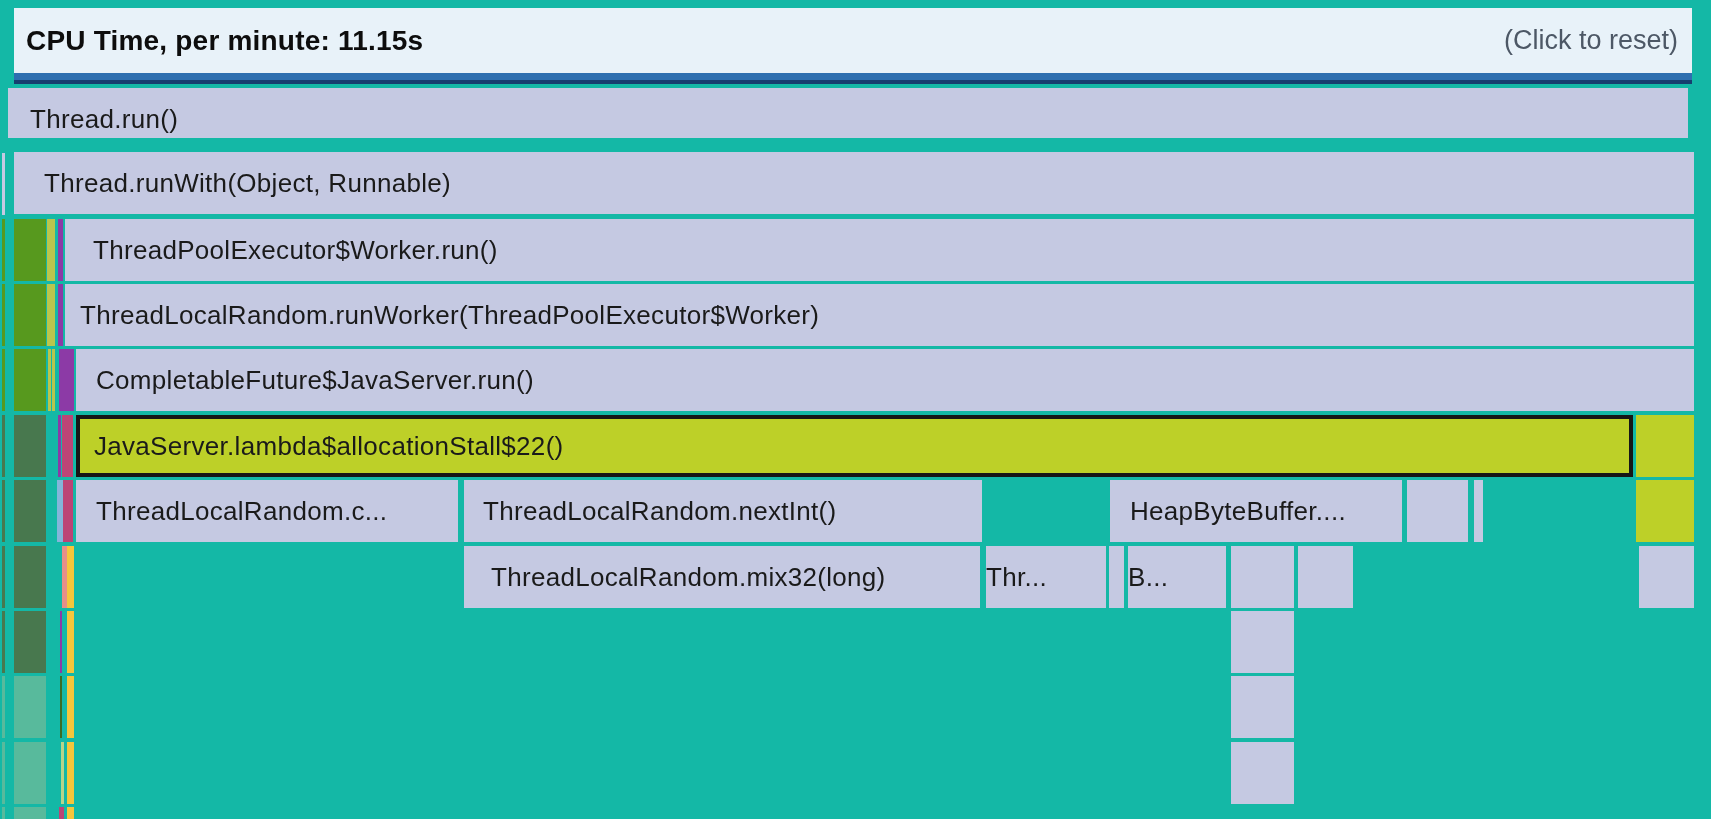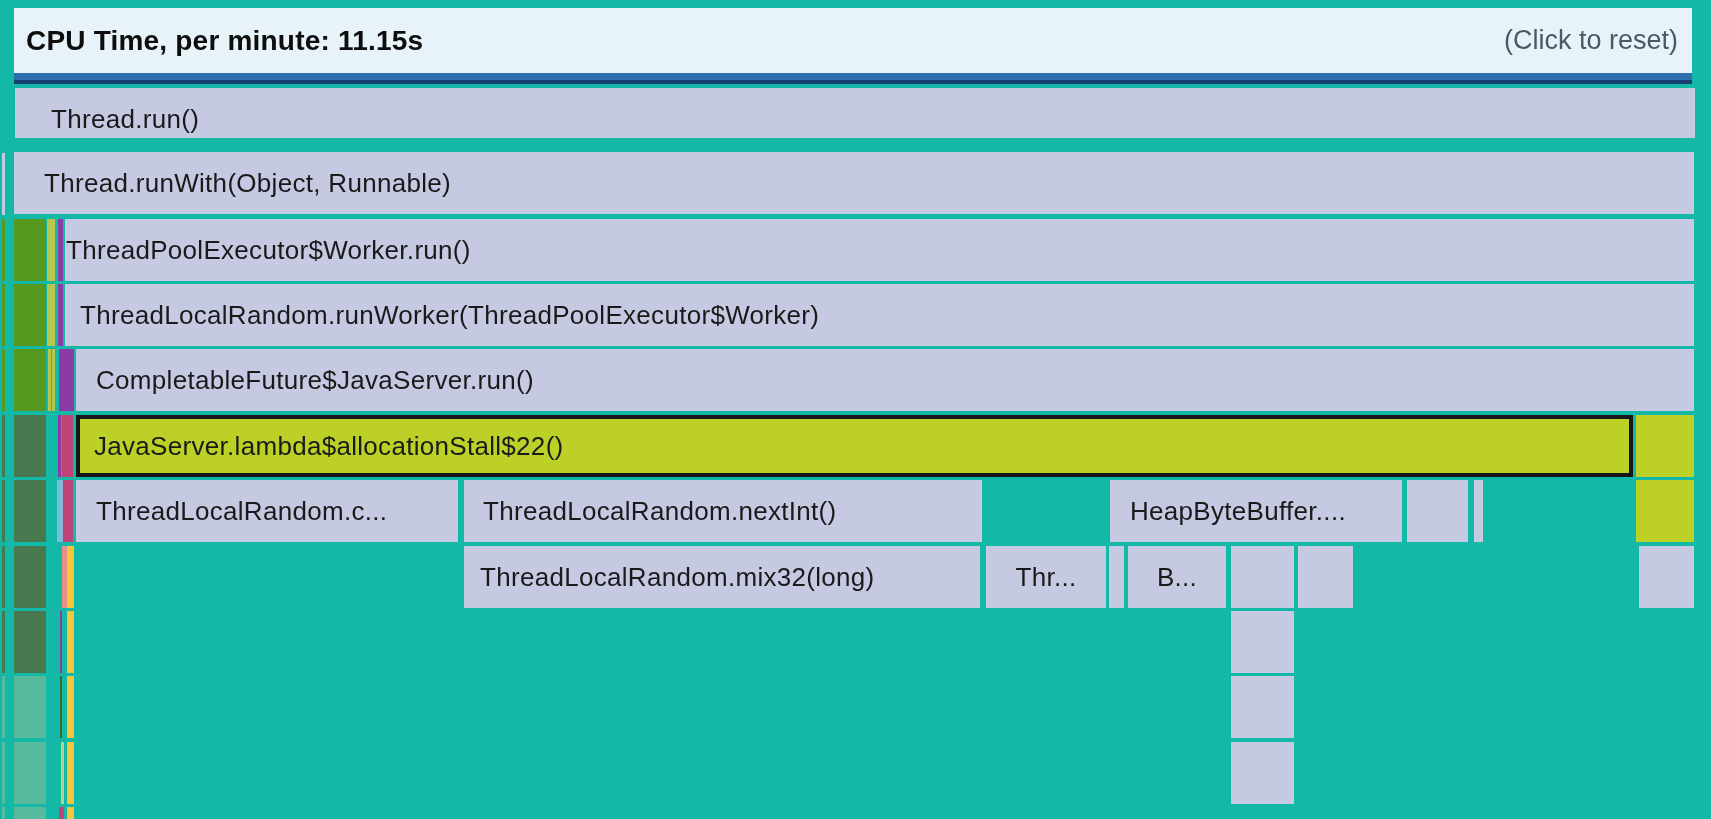--- a/index.html
+++ b/index.html
@@ -11,41 +11,41 @@
   #hdr{position:absolute;left:14px;top:8px;width:1678px;height:65px;background:#e8f2f9;
        display:flex;align-items:center;justify-content:space-between;box-sizing:border-box;
        padding:0 14px 0 12px;}
   #hdr .title{font-size:28px;font-weight:bold;color:#0d0d0d;letter-spacing:.2px;}
   #hdr .reset{font-size:27px;color:#4d5866;}
   #hdrline{position:absolute;left:14px;top:73px;width:1678px;height:11px;
        background:linear-gradient(to bottom,#2e6fb0 0%,#2e6fb0 60%,#173f6f 60%,#173f6f 100%);}
   
   .cell{position:absolute;box-sizing:border-box;overflow:hidden;white-space:nowrap;
         font-size:26px;color:#1a1a1a;letter-spacing:.3px;}
-  .cell.center{text-align:center;}
+  .cell.center{}
   .cell.hl{border:4px solid #161616;}
 </style>
 </head>
 <body>
 
 <div id="stage">
   <div id="hdr">
     <span class="title">CPU Time, per minute: 11.15s</span>
     <span class="reset">(Click to reset)</span>
   </div>
   <div id="hdrline"></div>
   <div id="flame">
-      <div class="cell" style="left: 15px; top: 88px; width: 1680px; height: 50px; line-height: 62px; background: rgb(197, 201, 226); padding-left: 36px;">Thread.run()</div>
+      <div class="cell" style="left: 8px; top: 88px; width: 1680px; height: 50px; line-height: 62px; background: rgb(197, 201, 226); padding-left: 22px;">Thread.run()</div>
       <div class="cell" style="left: 2px; top: 153px; width: 3px; height: 62px; line-height: 62px; background: rgb(197, 201, 226);"></div>
       <div class="cell" style="left: 14px; top: 152px; width: 1680px; height: 62px; line-height: 62px; background: rgb(197, 201, 226); padding-left: 30px;">Thread.runWith(Object, Runnable)</div>
       <div class="cell" style="left: 2px; top: 219px; width: 3px; height: 62px; line-height: 62px; background: rgb(87, 153, 30);"></div>
       <div class="cell" style="left: 14px; top: 219px; width: 32px; height: 62px; line-height: 62px; background: rgb(87, 153, 30);"></div>
       <div class="cell" style="left: 47px; top: 219px; width: 8px; height: 62px; line-height: 62px; background: rgb(185, 198, 77);"></div>
       <div class="cell" style="left: 58px; top: 219px; width: 5px; height: 62px; line-height: 62px; background: rgb(140, 58, 166);"></div>
-      <div class="cell" style="left: 65px; top: 219px; width: 1629px; height: 62px; line-height: 62px; background: rgb(197, 201, 226); padding-left: 1px;">ThreadPoolExecutor$Worker.run()</div>
+      <div class="cell" style="left: 65px; top: 219px; width: 1629px; height: 62px; line-height: 62px; background: rgb(197, 201, 226); padding-left: 28px;">ThreadPoolExecutor$Worker.run()</div>
       <div class="cell" style="left: 2px; top: 284px; width: 3px; height: 62px; line-height: 62px; background: rgb(87, 153, 30);"></div>
       <div class="cell" style="left: 14px; top: 284px; width: 32px; height: 62px; line-height: 62px; background: rgb(87, 153, 30);"></div>
       <div class="cell" style="left: 47px; top: 284px; width: 8px; height: 62px; line-height: 62px; background: rgb(185, 198, 77);"></div>
       <div class="cell" style="left: 58px; top: 284px; width: 5px; height: 62px; line-height: 62px; background: rgb(140, 58, 166);"></div>
       <div class="cell" style="left: 65px; top: 284px; width: 1629px; height: 62px; line-height: 62px; background: rgb(197, 201, 226); padding-left: 15px;">ThreadLocalRandom.runWorker(ThreadPoolExecutor$Worker)</div>
       <div class="cell" style="left: 2px; top: 349px; width: 3px; height: 62px; line-height: 62px; background: rgb(87, 153, 30);"></div>
       <div class="cell" style="left: 14px; top: 349px; width: 32px; height: 62px; line-height: 62px; background: rgb(87, 153, 30);"></div>
       <div class="cell" style="left: 48px; top: 349px; width: 3px; height: 62px; line-height: 62px; background: rgb(185, 198, 77);"></div>
       <div class="cell" style="left: 52px; top: 349px; width: 3px; height: 62px; line-height: 62px; background: rgb(185, 198, 77);"></div>
       <div class="cell" style="left: 59px; top: 349px; width: 15px; height: 62px; line-height: 62px; background: rgb(140, 58, 166);"></div>
@@ -63,21 +63,21 @@
       <div class="cell" style="left: 76px; top: 480px; width: 382px; height: 62px; line-height: 62px; background: rgb(197, 201, 226); padding-left: 20px;">ThreadLocalRandom.c...</div>
       <div class="cell" style="left: 464px; top: 480px; width: 518px; height: 62px; line-height: 62px; background: rgb(197, 201, 226); padding-left: 19px;">ThreadLocalRandom.nextInt()</div>
       <div class="cell" style="left: 1110px; top: 480px; width: 292px; height: 62px; line-height: 62px; background: rgb(197, 201, 226); padding-left: 20px;">HeapByteBuffer....</div>
       <div class="cell" style="left: 1407px; top: 480px; width: 61px; height: 62px; line-height: 62px; background: rgb(197, 201, 226);"></div>
       <div class="cell" style="left: 1474px; top: 480px; width: 9px; height: 62px; line-height: 62px; background: rgb(197, 201, 226);"></div>
       <div class="cell" style="left: 1636px; top: 480px; width: 58px; height: 62px; line-height: 62px; background: rgb(189, 208, 40);"></div>
       <div class="cell" style="left: 2px; top: 546px; width: 3px; height: 62px; line-height: 62px; background: rgb(72, 120, 78);"></div>
       <div class="cell" style="left: 14px; top: 546px; width: 32px; height: 62px; line-height: 62px; background: rgb(72, 120, 78);"></div>
       <div class="cell" style="left: 62px; top: 546px; width: 5px; height: 62px; line-height: 62px; background: rgb(231, 143, 137);"></div>
       <div class="cell" style="left: 67px; top: 546px; width: 7px; height: 62px; line-height: 62px; background: rgb(245, 198, 59);"></div>
-      <div class="cell" style="left: 464px; top: 546px; width: 516px; height: 62px; line-height: 62px; background: rgb(197, 201, 226); padding-left: 16px;">ThreadLocalRandom.mix32(long)</div>
+      <div class="cell" style="left: 464px; top: 546px; width: 516px; height: 62px; line-height: 62px; background: rgb(197, 201, 226); padding-left: 27px;">ThreadLocalRandom.mix32(long)</div>
       <div class="cell center" style="left: 986px; top: 546px; width: 120px; height: 62px; line-height: 62px; background: rgb(197, 201, 226);">Thr...</div>
       <div class="cell" style="left: 1109px; top: 546px; width: 15px; height: 62px; line-height: 62px; background: rgb(197, 201, 226);"></div>
       <div class="cell center" style="left: 1128px; top: 546px; width: 98px; height: 62px; line-height: 62px; background: rgb(197, 201, 226);">B...</div>
       <div class="cell" style="left: 1231px; top: 546px; width: 63px; height: 62px; line-height: 62px; background: rgb(197, 201, 226);"></div>
       <div class="cell" style="left: 1298px; top: 546px; width: 55px; height: 62px; line-height: 62px; background: rgb(197, 201, 226);"></div>
       <div class="cell" style="left: 1639px; top: 546px; width: 55px; height: 62px; line-height: 62px; background: rgb(197, 201, 226);"></div>
       <div class="cell" style="left: 2px; top: 611px; width: 3px; height: 62px; line-height: 62px; background: rgb(72, 120, 78);"></div>
       <div class="cell" style="left: 14px; top: 611px; width: 32px; height: 62px; line-height: 62px; background: rgb(72, 120, 78);"></div>
       <div class="cell" style="left: 60px; top: 611px; width: 2px; height: 62px; line-height: 62px; background: rgb(140, 58, 166);"></div>
       <div class="cell" style="left: 67px; top: 611px; width: 7px; height: 62px; line-height: 62px; background: rgb(245, 198, 59);"></div>

